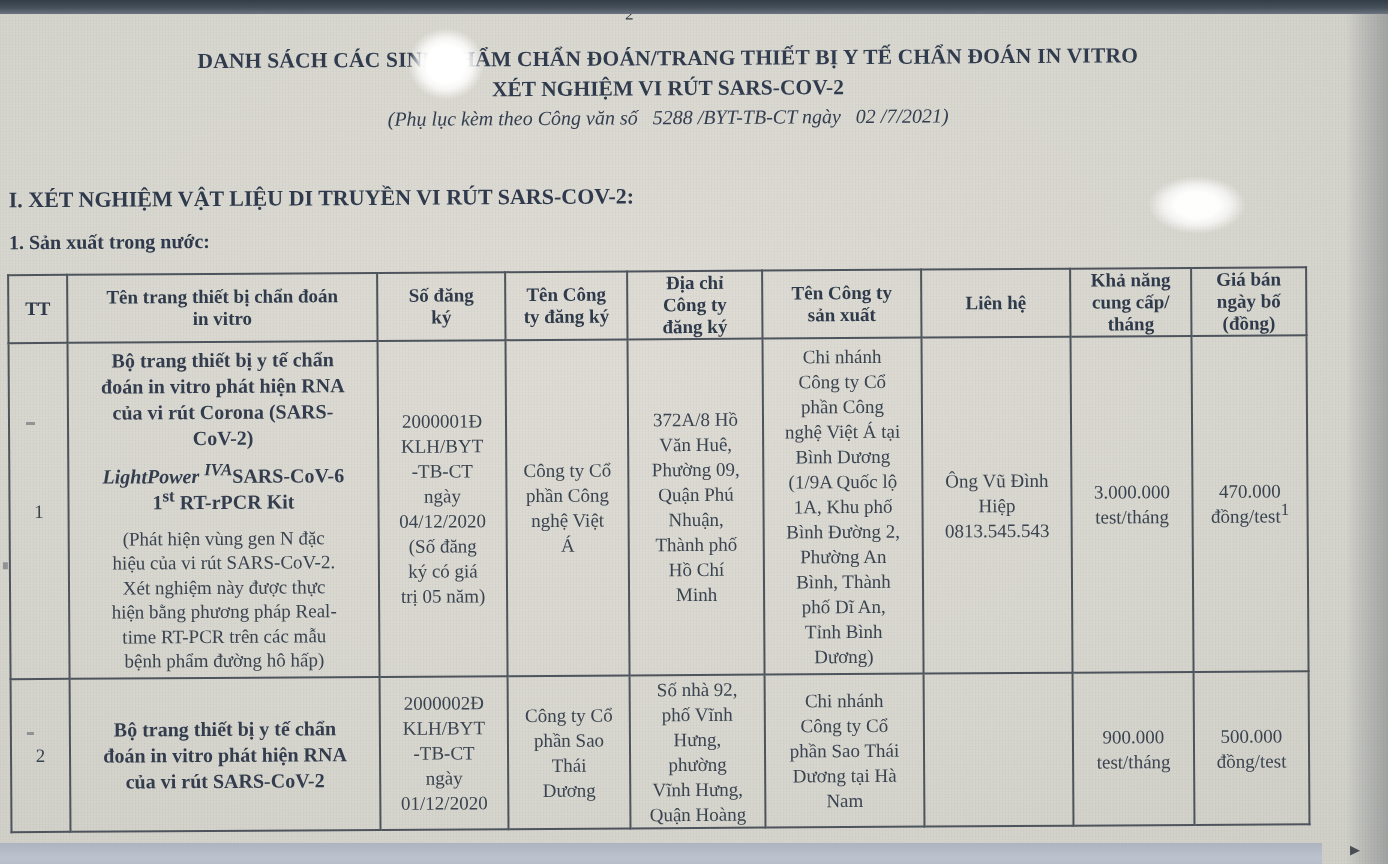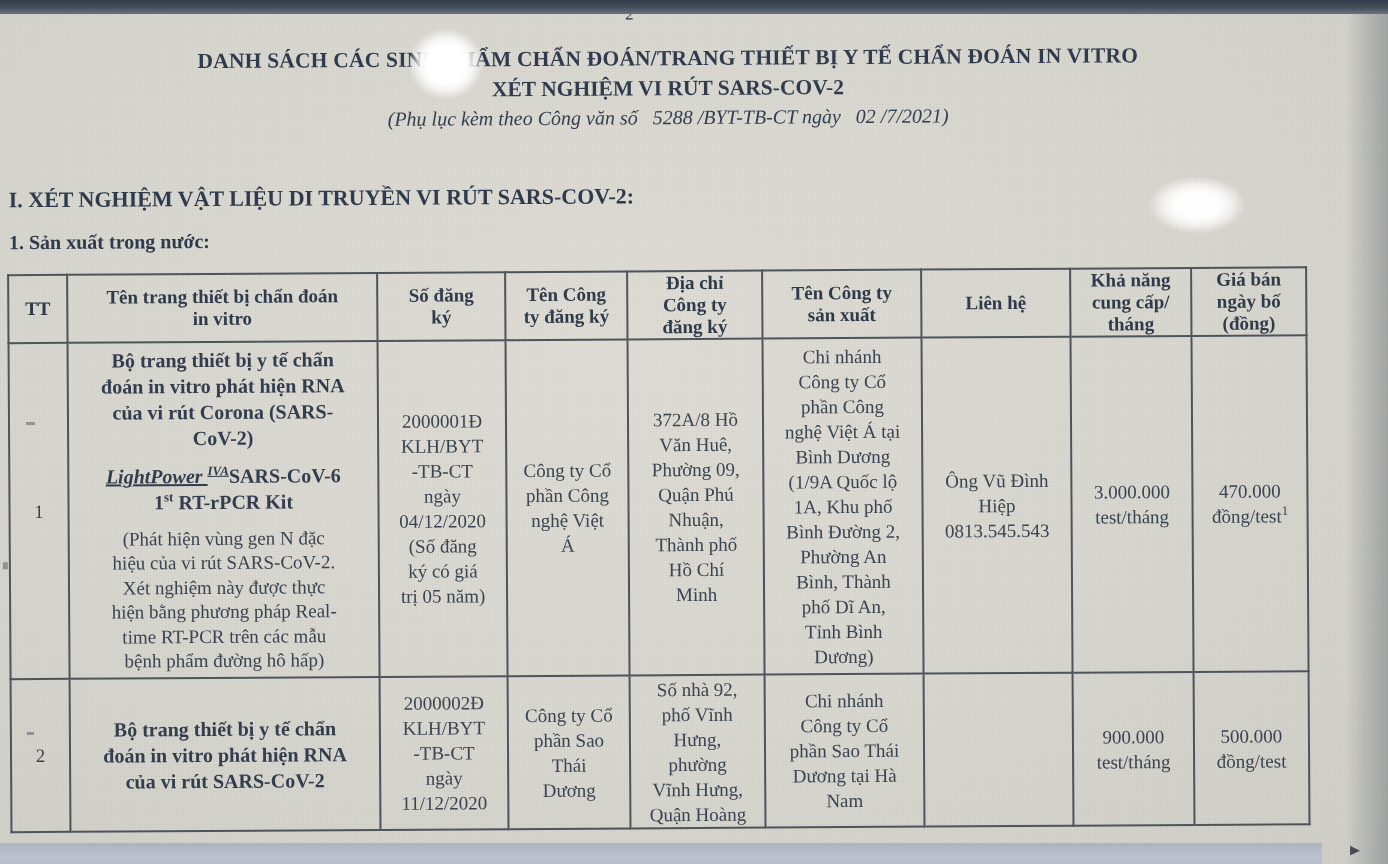--- a/index.html
+++ b/index.html
@@ -52,22 +52,22 @@
     font-size:19px; line-height:25px; color:#3a4450;
   }
   .tbl th { font-weight:bold; white-space:pre-line; height:66px; line-height:22px; color:#2f3a4a; }
   .tbl tr.r1 td { height:334px; }
   .tbl tr.r2 td { height:151px; }
   .pre { white-space:pre-line; }
   .bold { font-weight:bold; color:#333d4d; }
   .namecell .p { line-height:26px; font-size:20px; }
   .namecell .p + .p { margin-top:12px; }
   .namecell .note { font-weight:normal; font-size:19px; line-height:24.5px; color:#3a4450; }
-  .it { font-style:italic;text-decoration:underline; }
-  sup { font-size:13px; line-height:0; vertical-align:super; }
+  .it { font-style:italic; }
+  sup { font-size:17px; line-height:0; vertical-align:super; }
 
   .blob { position:absolute; z-index:5; pointer-events:none; border-radius:50%; }
   .blob1 { left:408px; top:28px;  width:76px; height:72px;
     background:radial-gradient(closest-side, #ffffff 52%, rgba(255,255,255,0.8) 70%, rgba(255,255,255,0) 100%); }
   .blob2 { left:1148px; top:176px; width:98px; height:58px;
     background:radial-gradient(closest-side, rgba(255,255,255,0.97) 45%, rgba(255,255,255,0.7) 68%, rgba(255,255,255,0) 100%); }
 
   .scroll-arrow { position:absolute; left:1350px; top:842px; z-index:5; font-size:13px; color:#4a4d52;
     font-family:"DejaVu Sans",sans-serif; cursor:default; }
   .speck { position:absolute; background:#5a5f66; opacity:0.55; z-index:2; }
@@ -183,21 +183,21 @@
         <td class="pre">2</td>
         <td class="namecell">
           <div class="p bold pre">Bộ trang thiết bị y tế chẩn
 đoán in vitro phát hiện RNA
 của vi rút SARS-CoV-2</div>
         </td>
         <td class="pre">2000002Đ
 KLH/BYT
 -TB-CT
 ngày
-11/12/2020</td>
+01/12/2020</td>
         <td class="pre">Công ty Cổ
 phần Sao
 Thái
 Dương</td>
         <td class="pre">Số nhà 92,
 phố Vĩnh
 Hưng,
 phường
 Vĩnh Hưng,
 Quận Hoàng</td>

